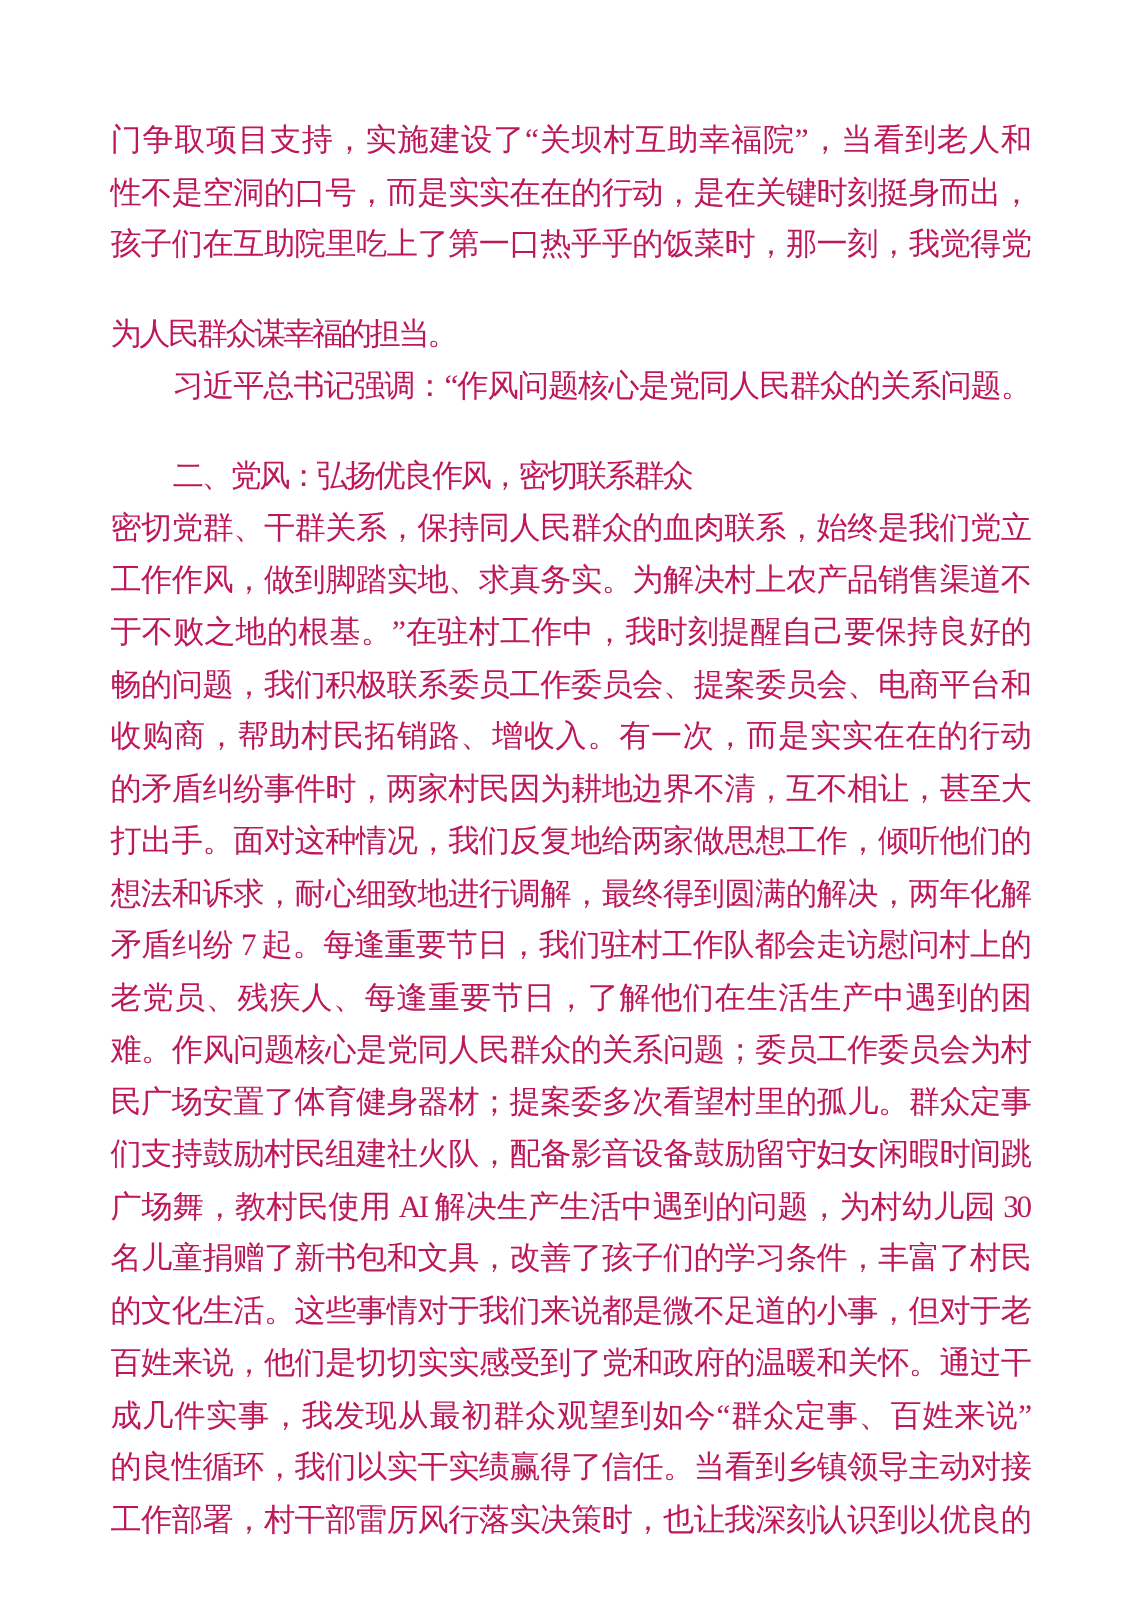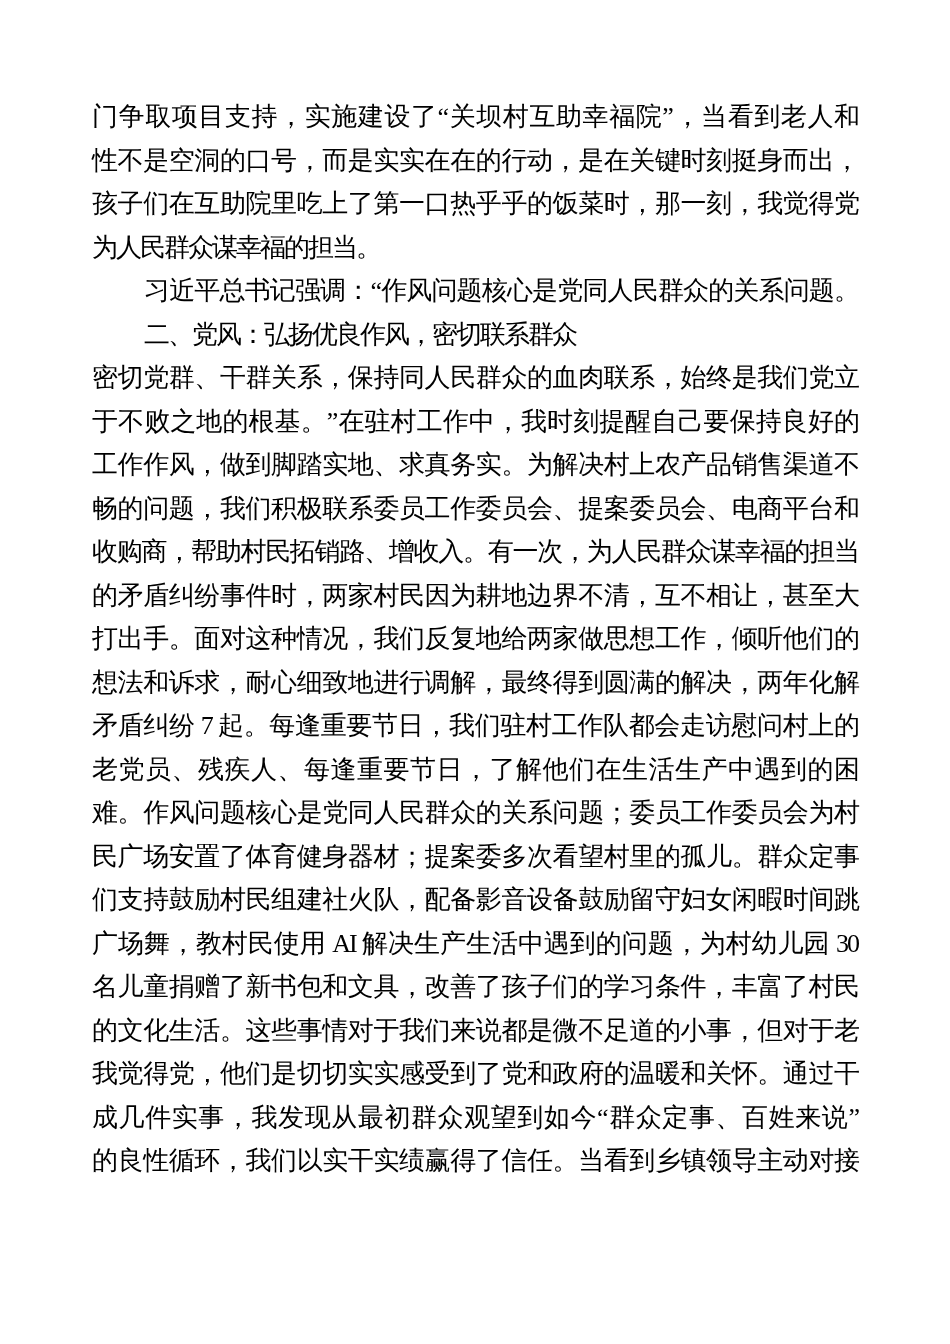--- a/index.html
+++ b/index.html
@@ -17,68 +17,70 @@
   .page {
     position: absolute;
     inset: 0;
     background: #ffffff;
   }
   .text-block {
     position: absolute;
     left: 92px;
     top: 95px;
     width: 766px;
-    color: #000000;
+    color: #be185d;
   }
   .line {
     font-size: 26px;
     line-height: 43.5px;
     height: 43.5px;
     letter-spacing: -2px;
     text-align: justify;
     text-align-last: justify;
     text-justify: inter-character;
     overflow: visible;
   }
   .line.para-end {
     text-align: center;
     text-align-last: left;
+    margin-top: 31px;
   }
   .line.indent {
     text-indent: 2em;
   }
 </style>
 </head>
 <body>
 
 <div class="page">
   <div class="text-block">
 
     <div class="line">门争取项目支持，实施建设了“关坝村互助幸福院”，当看到老人和</div>
     <div class="line">性不是空洞的口号，而是实实在在的行动，是在关键时刻挺身而出，</div>
     <div class="line">孩子们在互助院里吃上了第一口热乎乎的饭菜时，那一刻，我觉得党</div>
     <div class="line para-end">为人民群众谋幸福的担当。</div>
 
     <div class="line indent">习近平总书记强调：“作风问题核心是党同人民群众的关系问题。</div>
 
     <div class="line indent para-end">二、党风：弘扬优良作风，密切联系群众</div>
     <div class="line">密切党群、干群关系，保持同人民群众的血肉联系，始终是我们党立</div>
+    <div class="line">工作作风，做到脚踏实地、求真务实。为解决村上农产品销售渠道不</div>
     <div class="line">于不败之地的根基。”在驻村工作中，我时刻提醒自己要保持良好的</div>
-    <div class="line">工作作风，做到脚踏实地、求真务实。为解决村上农产品销售渠道不</div>
     <div class="line">畅的问题，我们积极联系委员工作委员会、提案委员会、电商平台和</div>
-    <div class="line">收购商，帮助村民拓销路、增收入。有一次，为人民群众谋幸福的担当</div>
+    <div class="line">收购商，帮助村民拓销路、增收入。有一次，而是实实在在的行动</div>
     <div class="line">的矛盾纠纷事件时，两家村民因为耕地边界不清，互不相让，甚至大</div>
     <div class="line">打出手。面对这种情况，我们反复地给两家做思想工作，倾听他们的</div>
     <div class="line">想法和诉求，耐心细致地进行调解，最终得到圆满的解决，两年化解</div>
     <div class="line">矛盾纠纷 7 起。每逢重要节日，我们驻村工作队都会走访慰问村上的</div>
     <div class="line">老党员、残疾人、每逢重要节日，了解他们在生活生产中遇到的困</div>
     <div class="line">难。作风问题核心是党同人民群众的关系问题；委员工作委员会为村</div>
     <div class="line">民广场安置了体育健身器材；提案委多次看望村里的孤儿。群众定事</div>
     <div class="line">们支持鼓励村民组建社火队，配备影音设备鼓励留守妇女闲暇时间跳</div>
     <div class="line">广场舞，教村民使用 AI 解决生产生活中遇到的问题，为村幼儿园 30</div>
     <div class="line">名儿童捐赠了新书包和文具，改善了孩子们的学习条件，丰富了村民</div>
     <div class="line">的文化生活。这些事情对于我们来说都是微不足道的小事，但对于老</div>
-    <div class="line">我觉得党，他们是切切实实感受到了党和政府的温暖和关怀。通过干</div>
+    <div class="line">百姓来说，他们是切切实实感受到了党和政府的温暖和关怀。通过干</div>
     <div class="line">成几件实事，我发现从最初群众观望到如今“群众定事、百姓来说”</div>
     <div class="line">的良性循环，我们以实干实绩赢得了信任。当看到乡镇领导主动对接</div>
+    <div class="line">工作部署，村干部雷厉风行落实决策时，也让我深刻认识到以优良的</div>
 
   </div>
 </div>
 
 </body></html>

